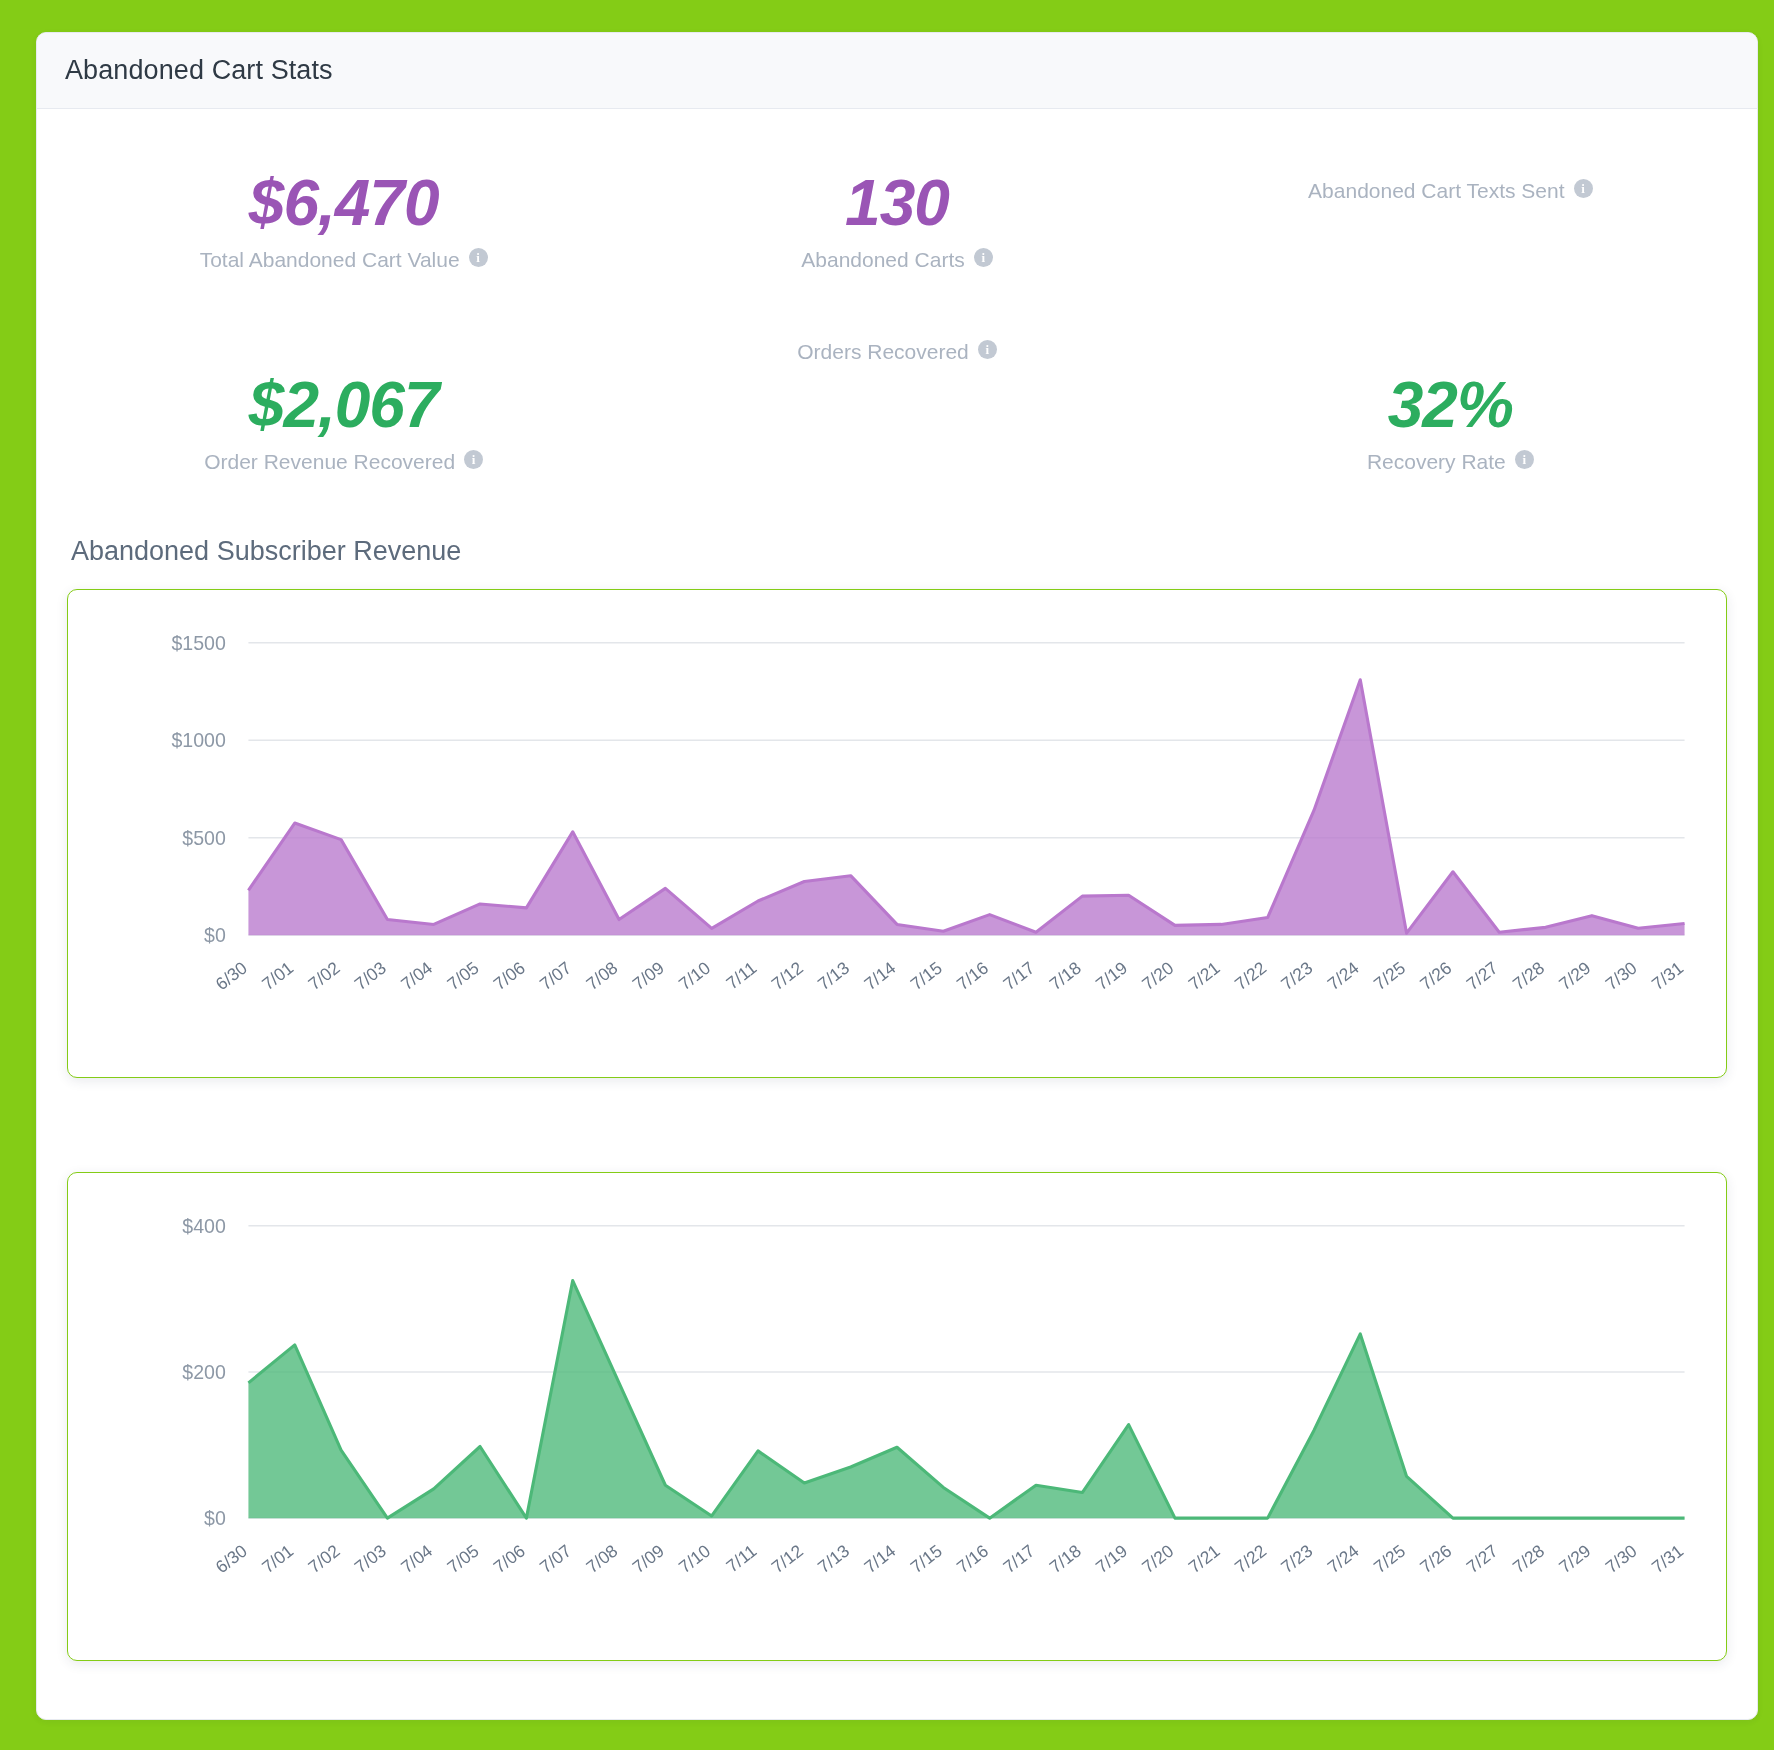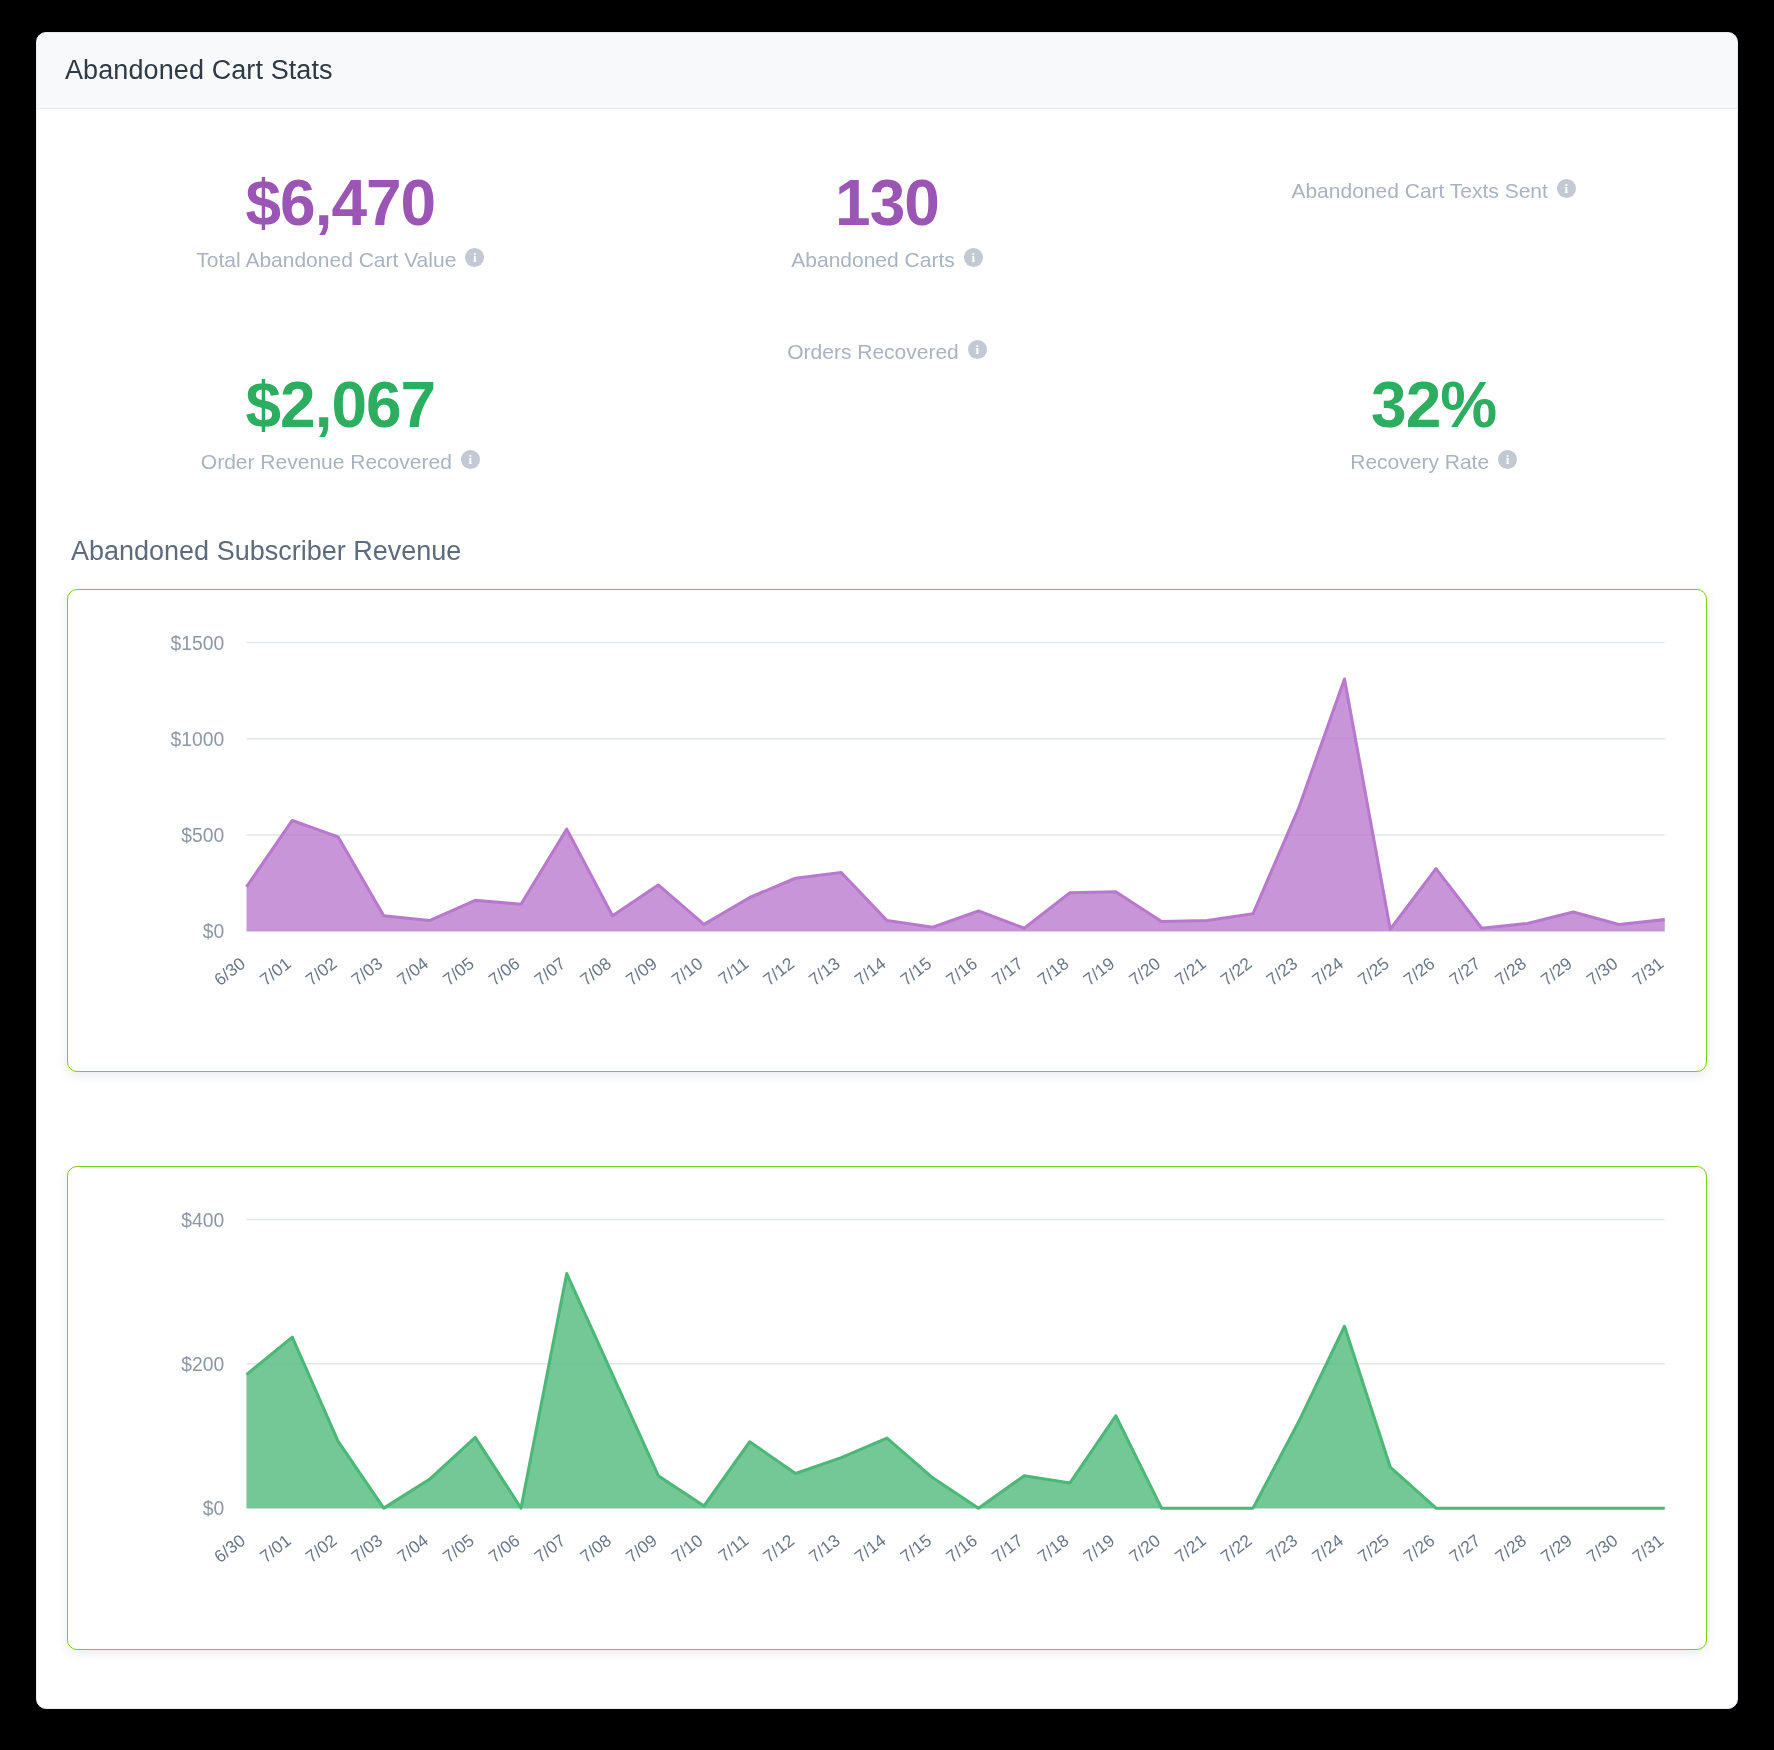--- a/index.html
+++ b/index.html
@@ -4,22 +4,22 @@
 <style>
   * { box-sizing: border-box; }
   html, body {
     margin: 0; padding: 0;
     width: 1774px; height: 1750px;
     background: #f4f6fb;
     font-family: "Liberation Sans", sans-serif;
   }
   .page {
     width: 1774px; height: 1750px;
-    background: #000000;
-    padding: 32px 36px 0 36px;
+    background: #84cc16;
+    padding: 32px 16px 0 36px;
   }
   .card {
     background: #ffffff;
     border: 1px solid #e7eaf0;
     border-radius: 10px;
     box-shadow: 0 2px 6px rgba(30,40,70,0.06);
     overflow: hidden;
   }
   .card-header {
     background: #f8f9fb;
@@ -39,20 +39,21 @@
     grid-template-columns: repeat(3, 1fr);
     row-gap: 58px;
     padding: 30px 0 62px 0;
   }
   .stat { text-align: center; }
   .stat-value {
     font-size: 64px;
     font-weight: 700;
     line-height: 1.08;
     letter-spacing: -1px;
+    font-style: italic;
   }
   .stat-value.purple { color: #9a55b5; }
   .stat-value.green  { color: #2cad5f; margin-top: 41px; }
   .stat-label {
     margin-top: 10px;
     font-size: 21px;
     color: #aab3c0;
     display: inline-flex;
     align-items: flex-start;
     gap: 9px;

